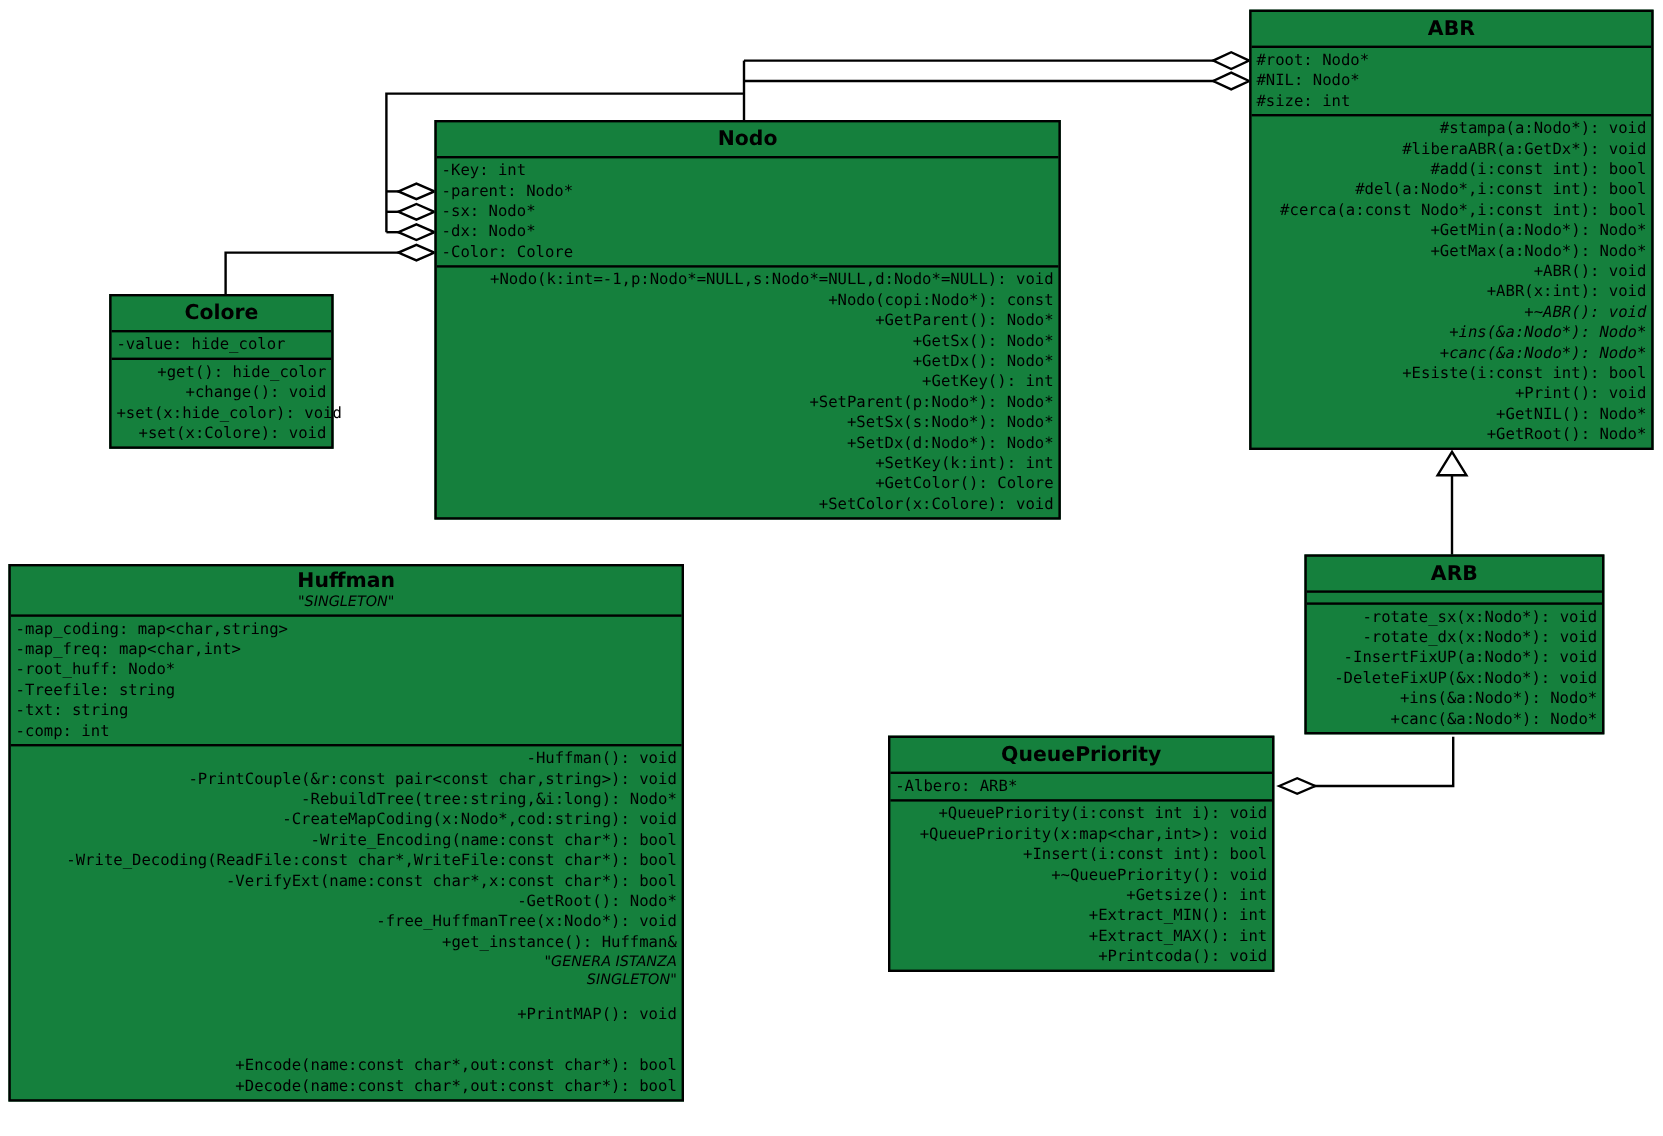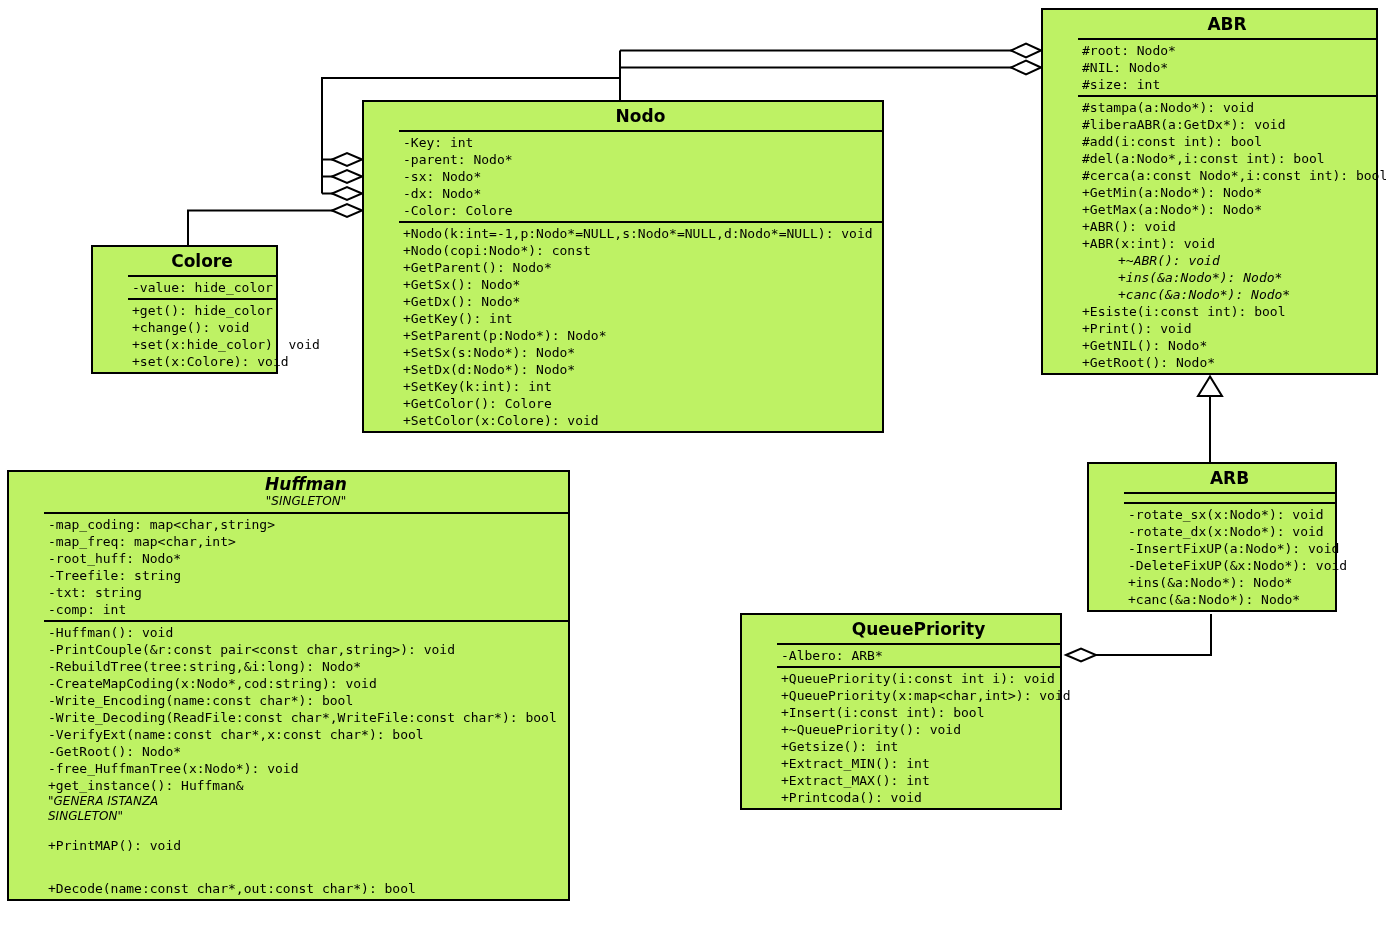--- a/index.html
+++ b/index.html
@@ -1,28 +1,28 @@
 <!DOCTYPE html>
 <html><head>
 <meta charset="utf-8">
 <style>
   html,body{margin:0;padding:0;background:#fff;}
   .canvas{position:relative;width:1386px;height:947px;background:#fff;overflow:hidden;
           font-family:"DejaVu Sans","Liberation Sans",sans-serif;color:#000;}
   .connectors{position:absolute;left:0;top:0;width:1386px;height:947px;}
-  .uml-class{position:absolute;box-sizing:border-box;border:2px solid #000;background:#bef264;padding-left:35px;}
+  .uml-class{position:absolute;box-sizing:border-box;border:2px solid #000;background:#15803d;}
   .title{border-bottom:2px solid #000;text-align:center;
          font-weight:bold;font-size:17px;line-height:28px;height:28px;
          font-family:"DejaVu Sans","Liberation Sans",sans-serif;}
   .title.t-wrap{height:auto;line-height:normal;padding:2px 0 3px 0;}
   .tname{font-weight:bold;font-size:17px;line-height:20px;}
-  .t-italic{font-style:italic;}
+  .t-italic{}
   .stereo{font-style:italic;font-size:12px;line-height:15px;font-weight:normal;}
   .section{padding:2px 4px;border-bottom:2px solid #000;min-height:4px;}
-  .section:last-child{border-bottom:none;}
+  .section:last-child{border-bottom:none;text-align:right;}
   .row{font-family:"DejaVu Sans Mono","Liberation Mono",monospace;
        font-size:13px;line-height:17px;white-space:pre;}
   .row.it{font-style:italic;margin-left:36px;}
   .row.ann{font-family:"DejaVu Sans","Liberation Sans",sans-serif;
            font-style:italic;font-size:12px;line-height:15px;}
   .row.blank{line-height:13px;}
   svg line, svg path{stroke:#000;stroke-width:2;fill:none;}
   svg polygon{stroke:#000;stroke-width:2;fill:#fff;}
 </style>
 </head>
@@ -166,20 +166,21 @@
         <div class="row">-VerifyExt(name:const char*,x:const char*): bool</div>
         <div class="row">-GetRoot(): Nodo*</div>
         <div class="row">-free_HuffmanTree(x:Nodo*): void</div>
         <div class="row">+get_instance(): Huffman&amp;</div>
         <div class="row ann">"GENERA ISTANZA</div>
         <div class="row ann">SINGLETON"</div>
         <div class="row blank">&nbsp;</div>
         <div class="row">+PrintMAP(): void</div>
         <div class="row blank">&nbsp;</div>
         <div class="row blank">&nbsp;</div>
+        <div class="row">+Encode(name:const char*,out:const char*): bool</div>
         <div class="row">+Decode(name:const char*,out:const char*): bool</div>
       </div>
   </div>
 
   <div class="uml-class" style="left:1087px;top:462px;width:250px;">
     <div class="title">ARB</div>
     <div class="section attrs"></div>
     <div class="section methods">
         <div class="row">-rotate_sx(x:Nodo*): void</div>
         <div class="row">-rotate_dx(x:Nodo*): void</div>

